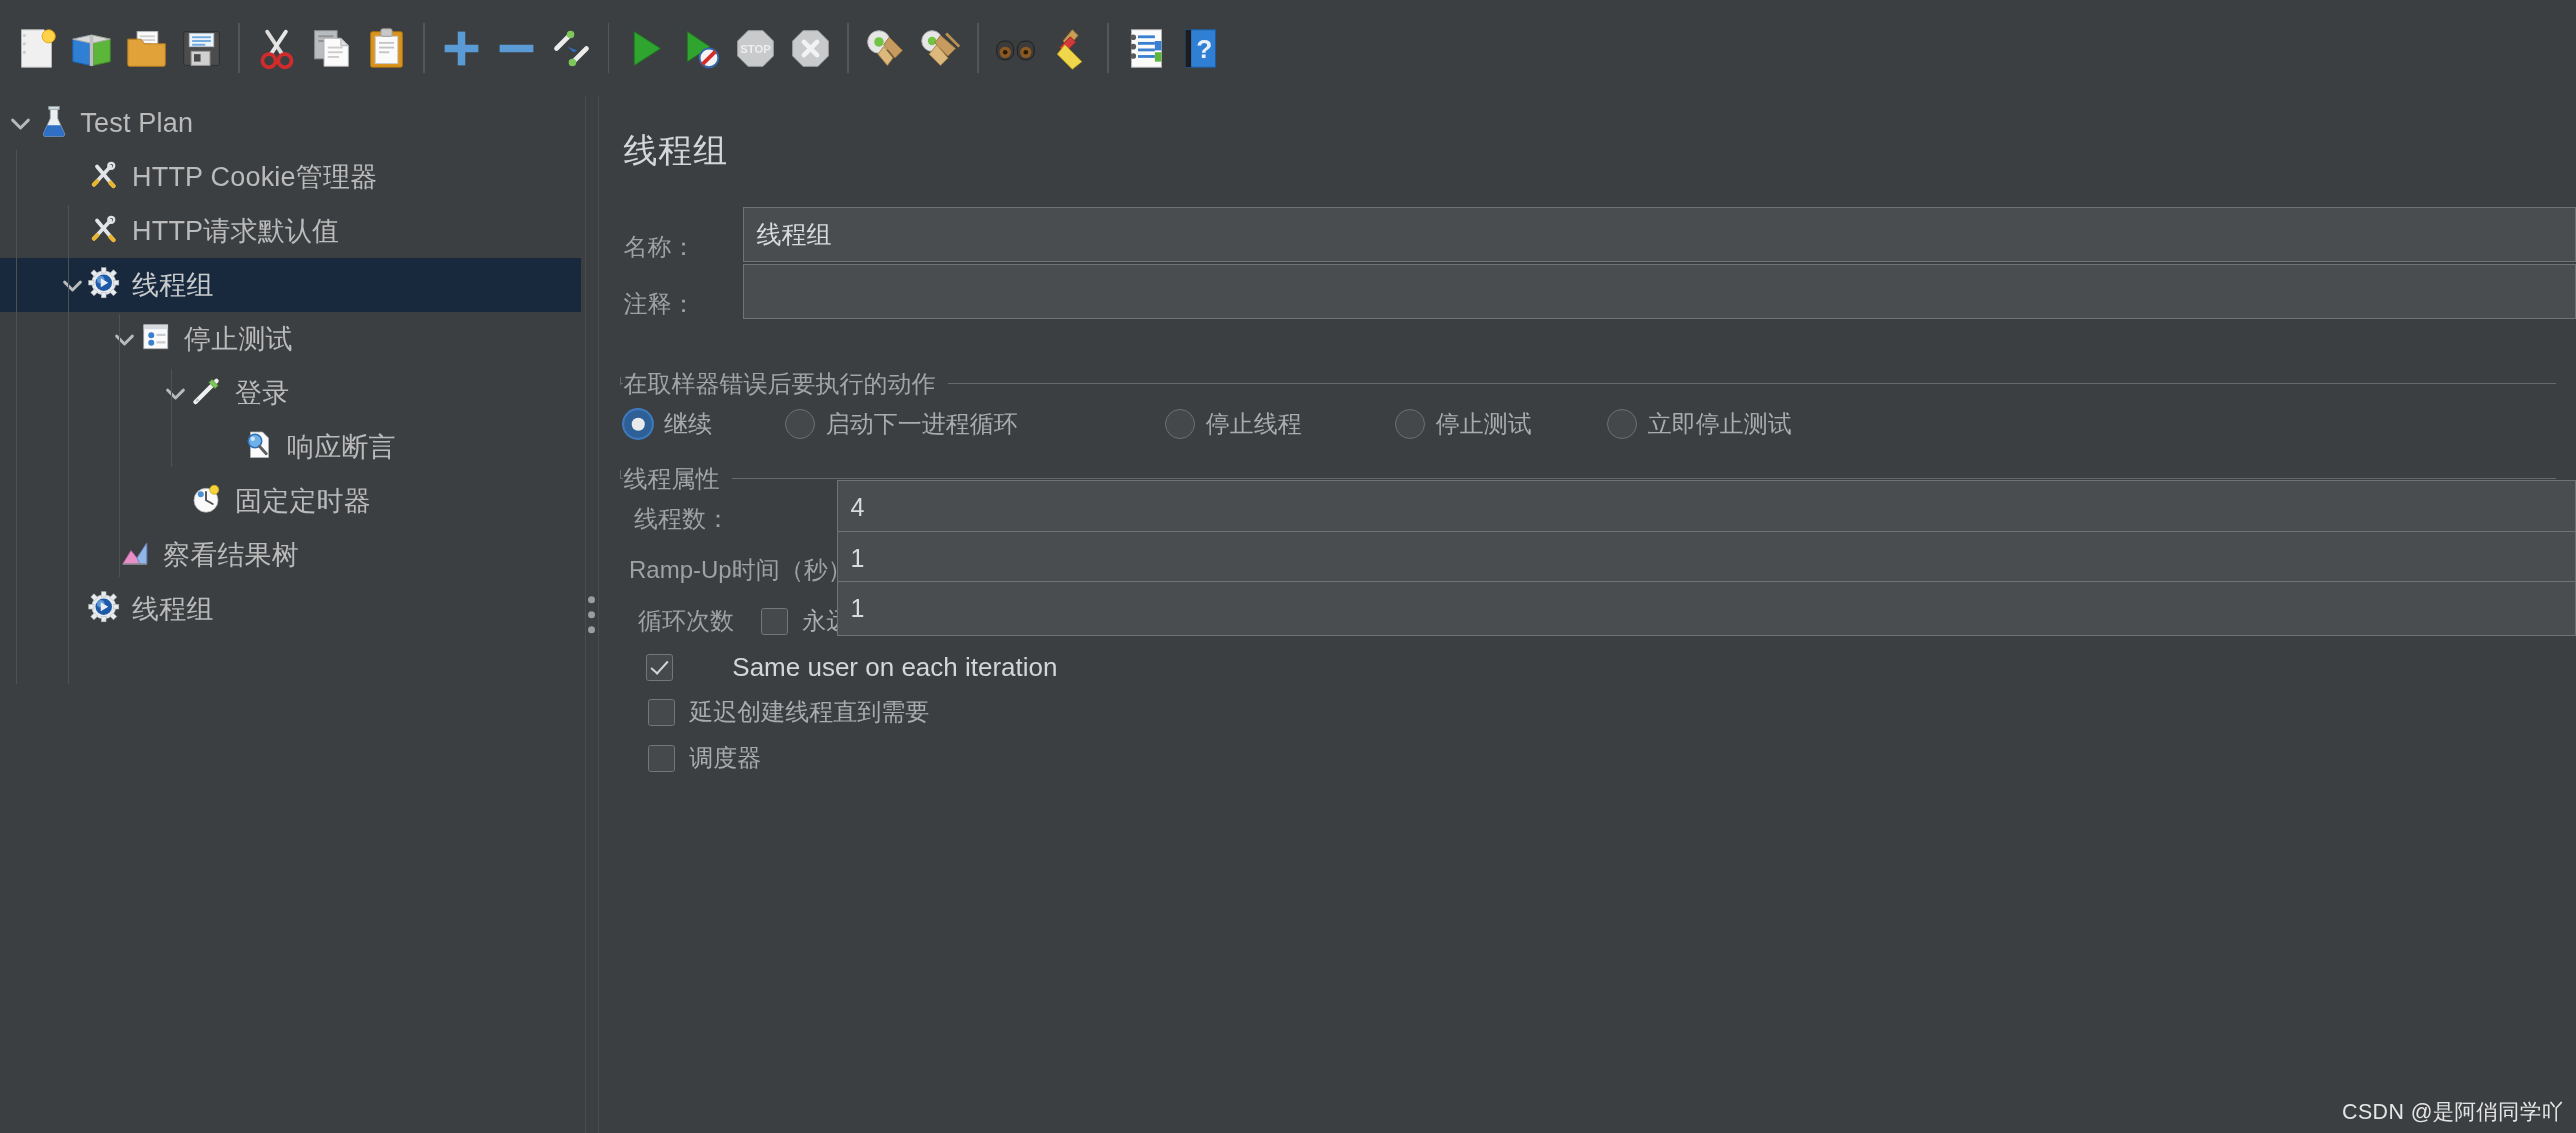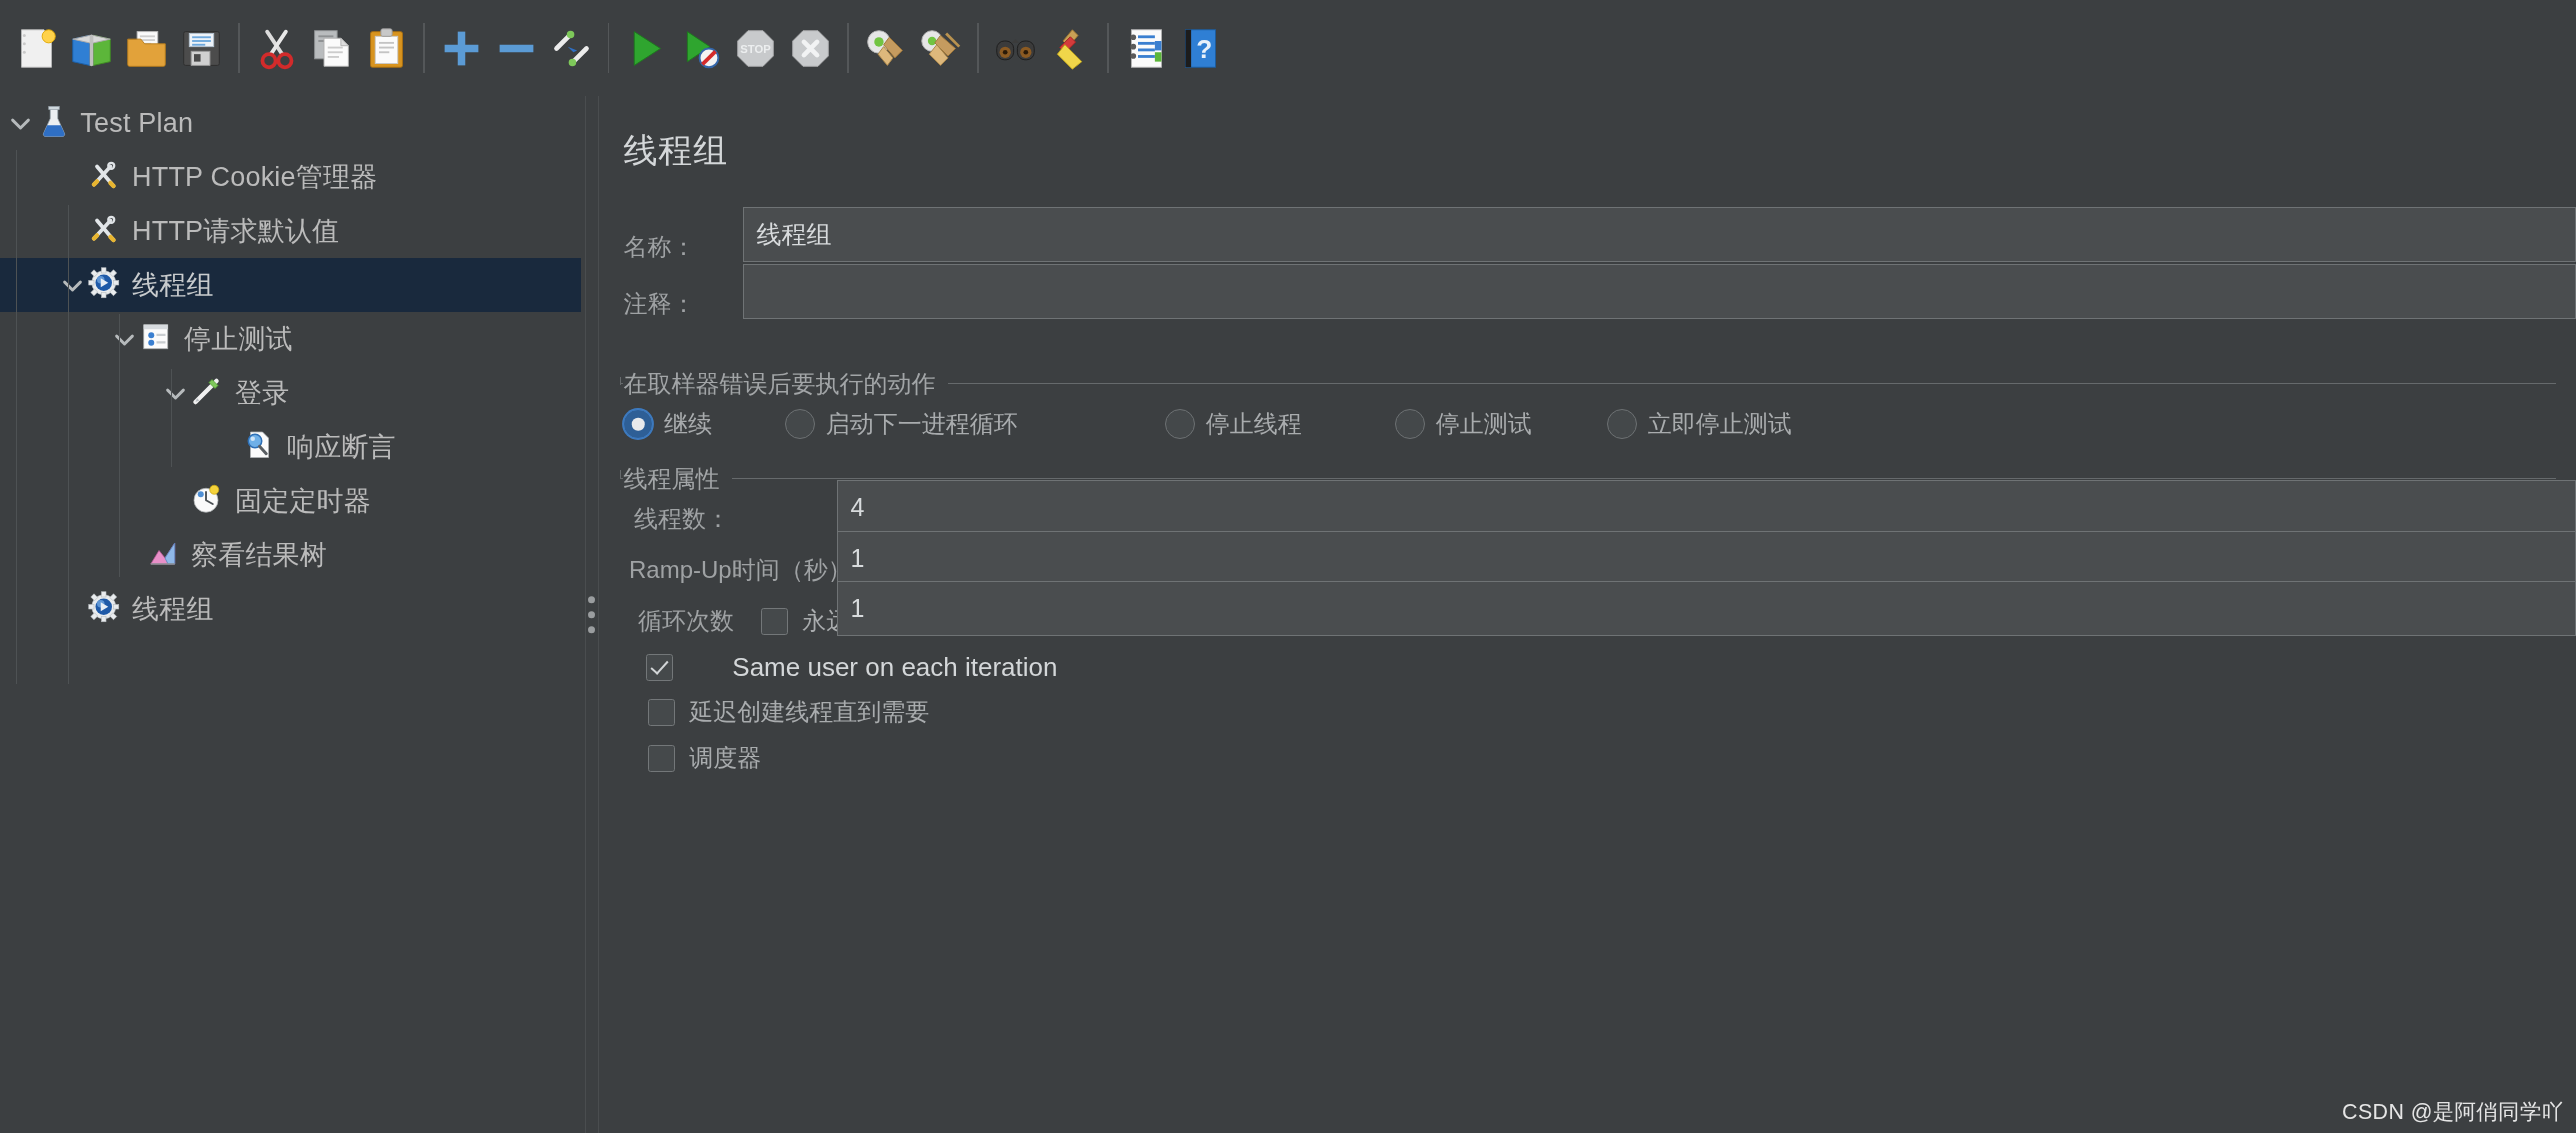--- a/index.html
+++ b/index.html
@@ -496,21 +496,21 @@
         <span class="ticon">
           <svg width="36" height="36" viewBox="0 0 48 48">
             <circle cx="20" cy="23" r="16" fill="#fafafa" stroke="#a8acae"></circle>
             <path d="M20 23 L20 12 M20 23 L29 28" stroke="#4a4f53" stroke-width="2.5" stroke-linecap="round"></path>
             <circle cx="31" cy="9" r="6" fill="#f5d33c" stroke="#c9a50f"></circle>
             <circle cx="13" cy="15" r="4" fill="#4f8fd4"></circle>
           </svg>
         </span>
         <span class="tree-label">固定定时器</span>
       </div>
-      <div class="tree-row" style="padding-left: 116px;">
+      <div class="tree-row" style="padding-left: 88px;">
         <span class="twisty"></span>
         <span class="ticon">
           <svg width="36" height="36" viewBox="0 0 48 48">
             <path d="M5 36 L16 18 L24 28 L37 8 L37 36 Z" fill="#e88fc8" stroke="#b95b9a"></path>
             <path d="M24 28 L37 8 L37 36 L28 36 Z" fill="#8fb8e8" stroke="#4f7fb5"></path>
             <path d="M5 36 L37 36" stroke="#8d9195" stroke-width="2"></path>
           </svg>
         </span>
         <span class="tree-label">察看结果树</span>
       </div>

